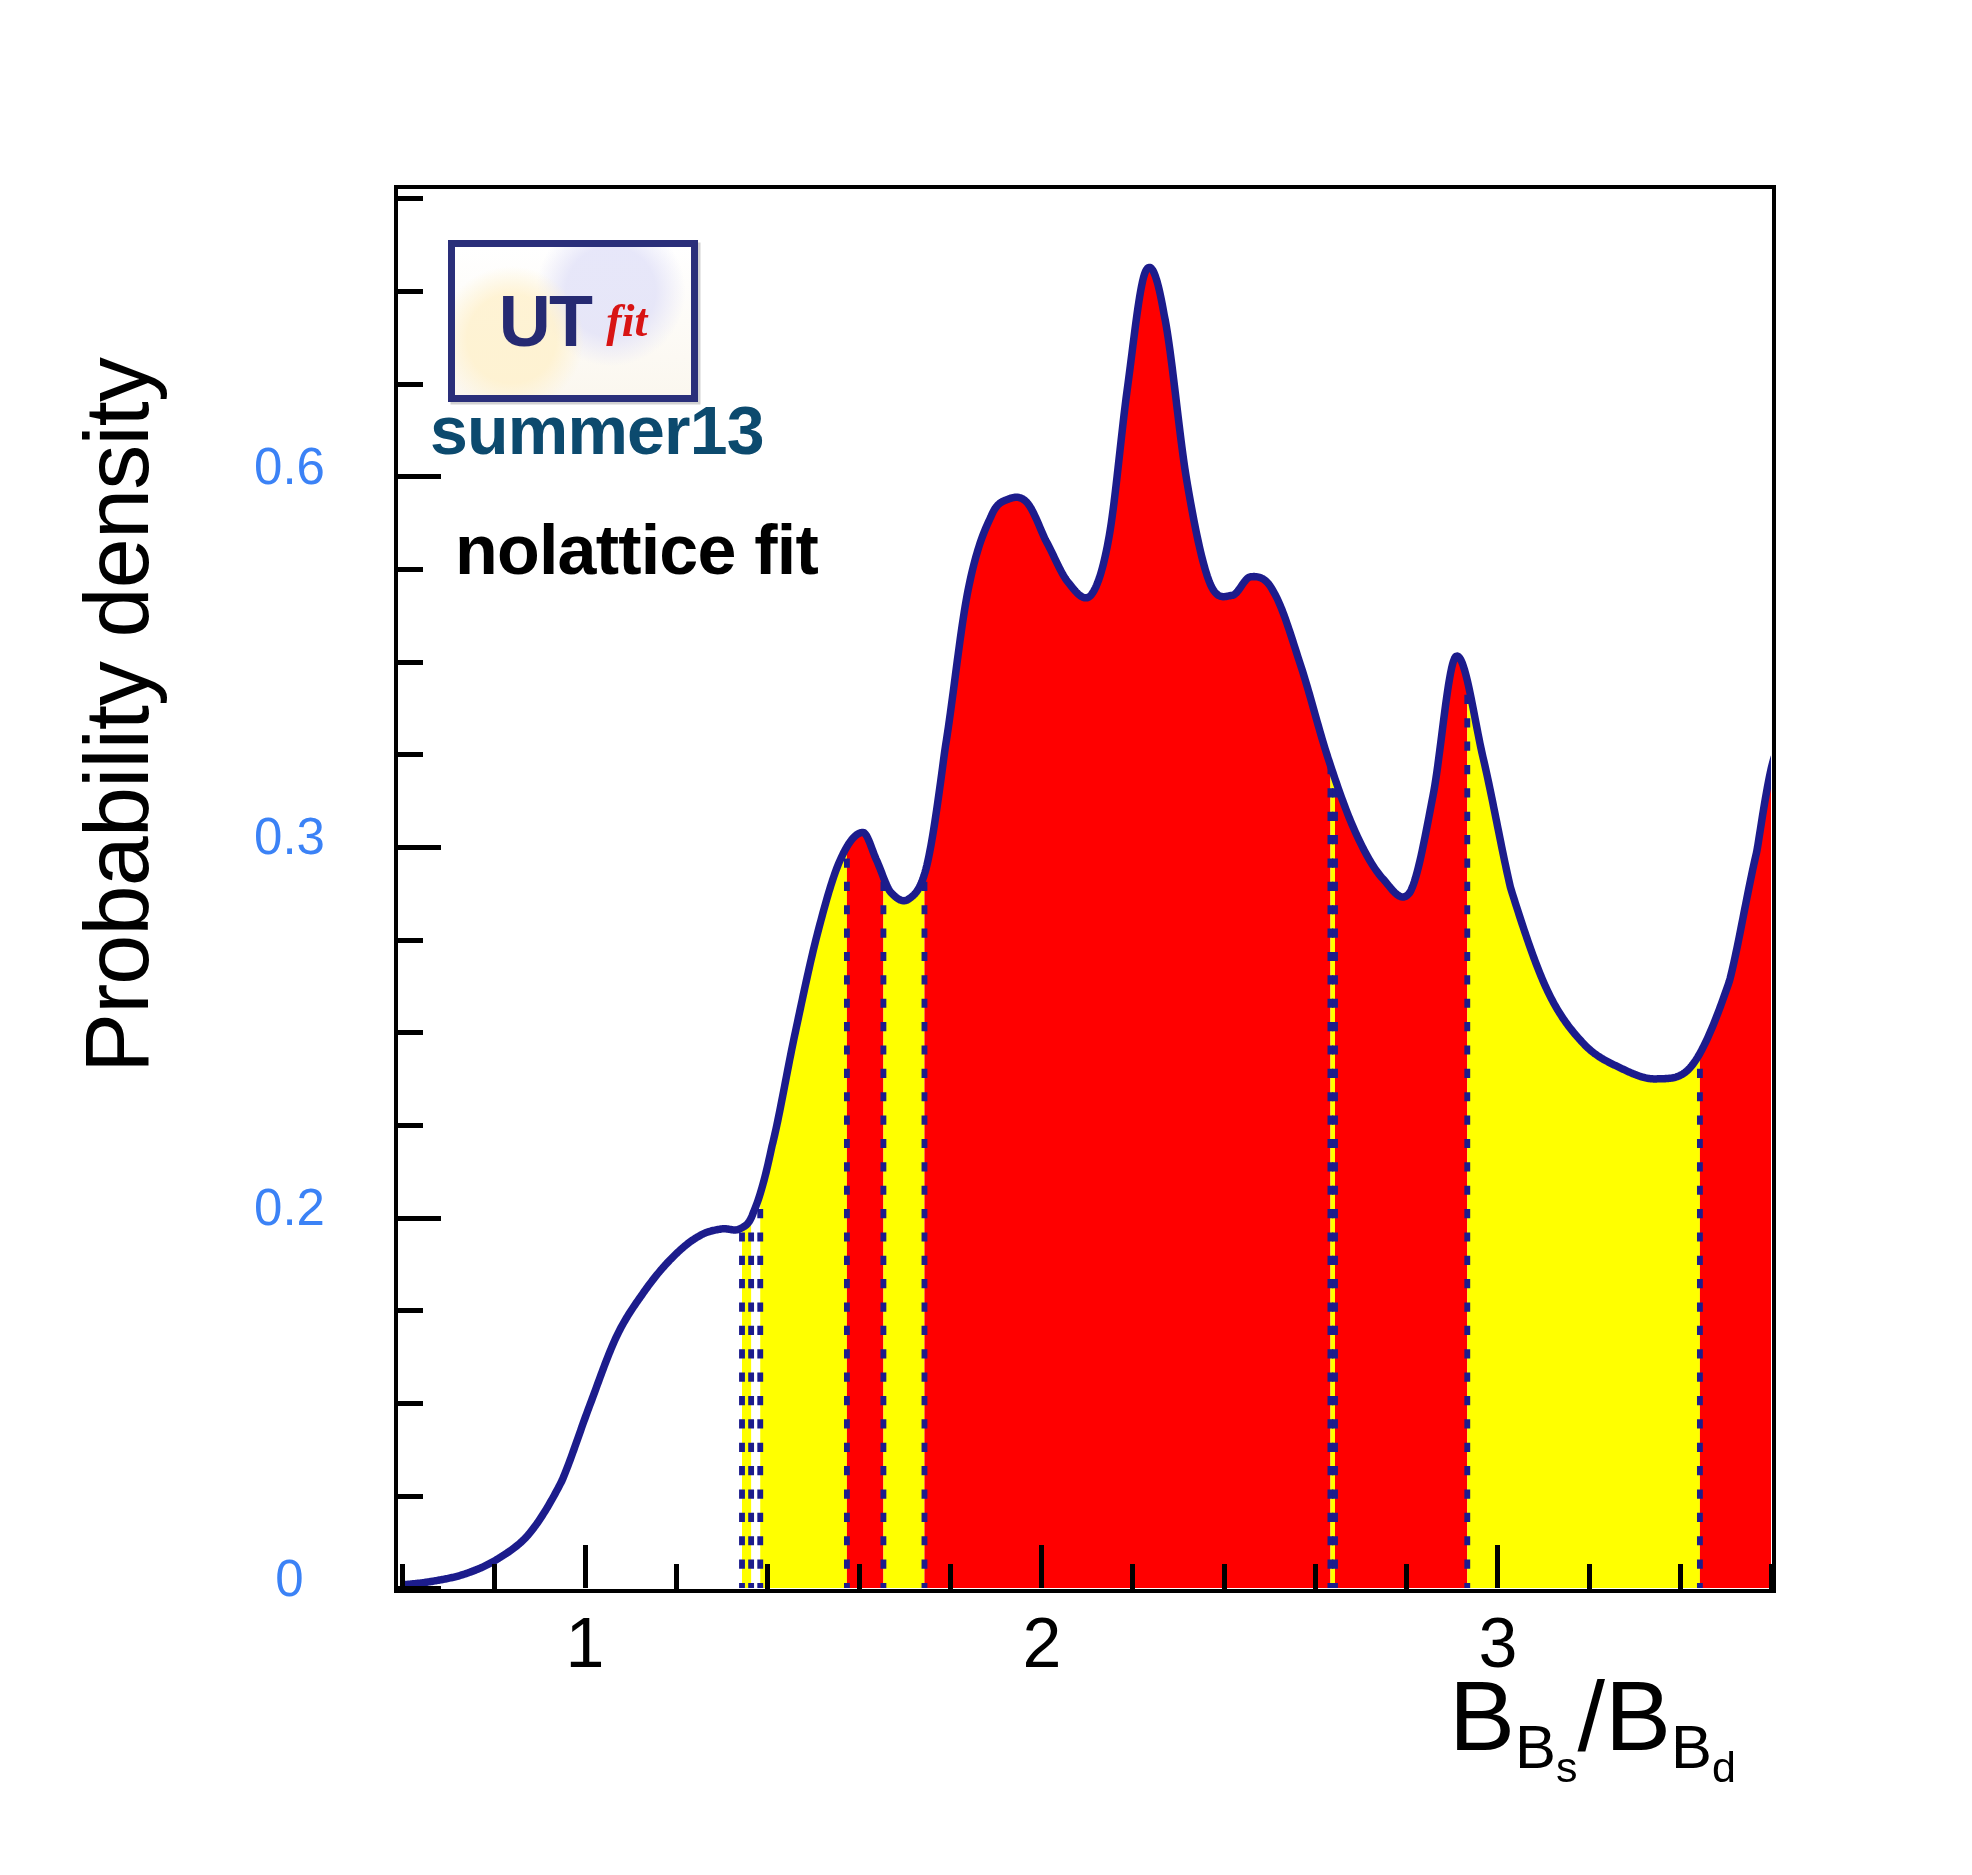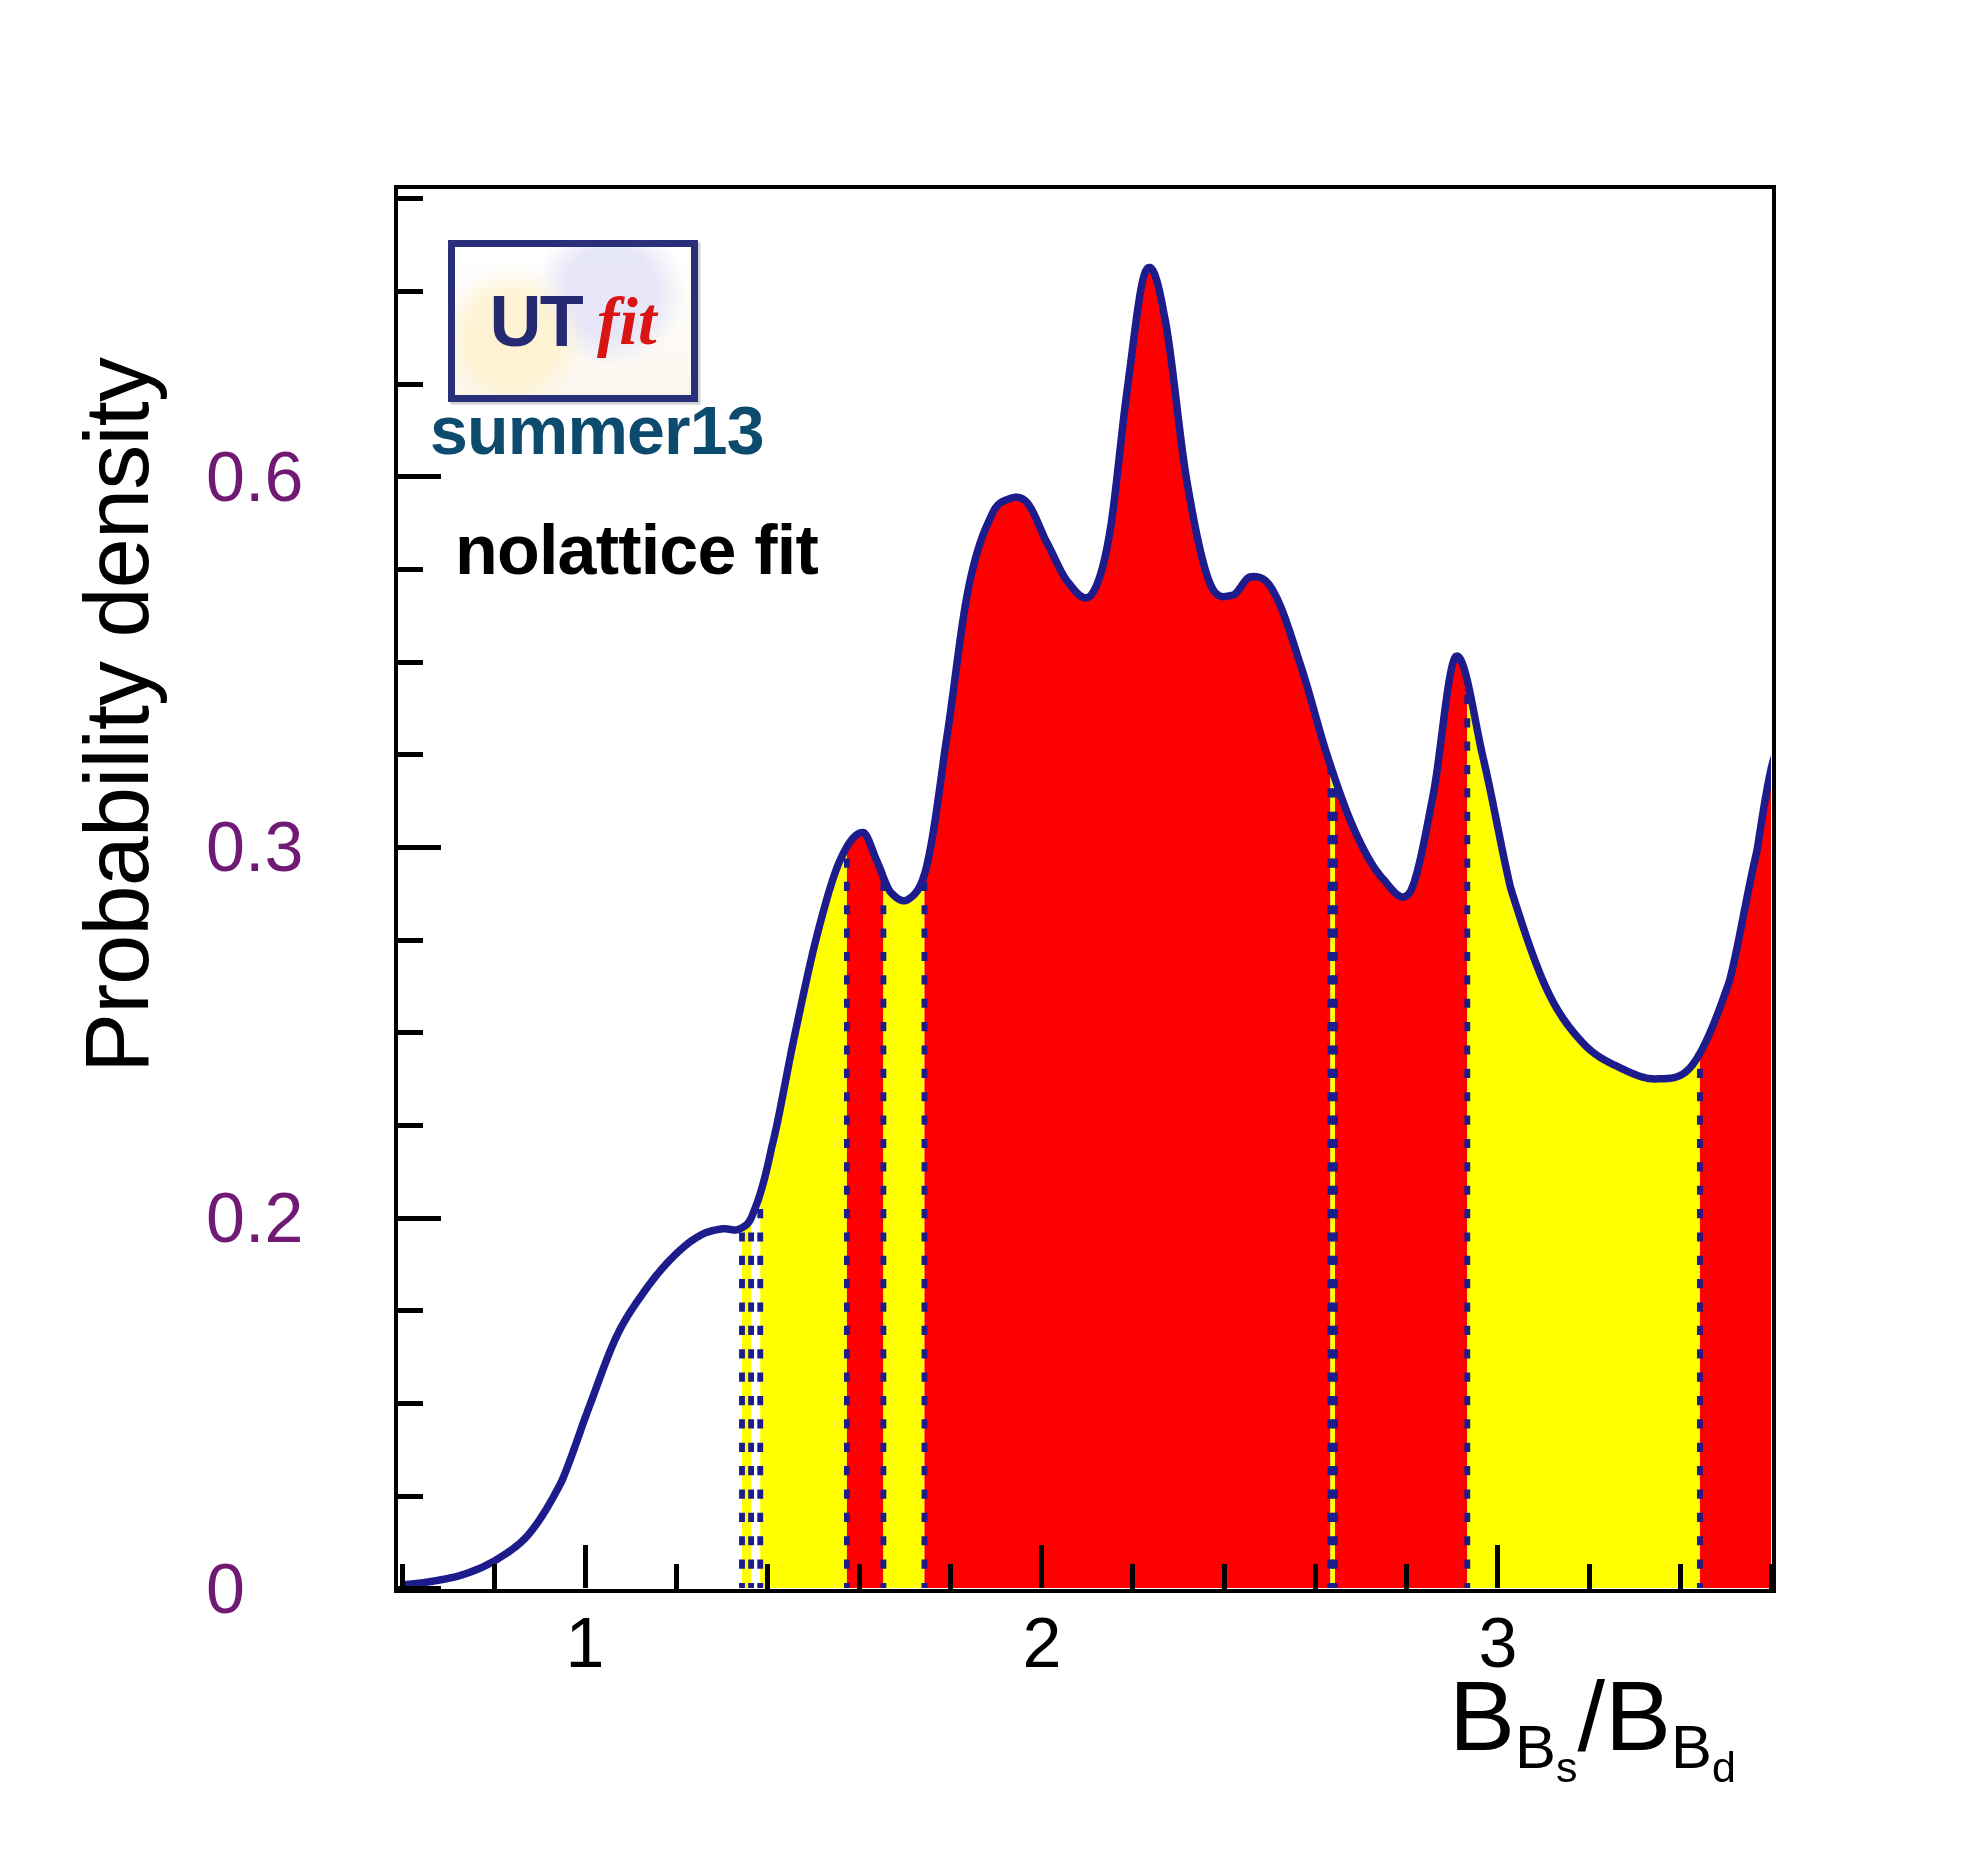--- a/index.html
+++ b/index.html
@@ -43,21 +43,21 @@
     box-sizing:border-box;
     background:#fff;
     overflow:hidden;
   }
   .canvas-svg{position:absolute;left:0;top:0;}
 
   
   .tick{position:absolute;background:#000;}
 
   
-  .ylab{position:absolute;font-size:70px;color:#701a75;text-align:left;width:167px;}
+  .ylab{position:absolute;font-size:51px;color:#3b82f6;text-align:center;width:167px;}
   .xlab{position:absolute;font-size:70px;color:#000;text-align:center;width:100px;}
 
   
   .logo{
     position:absolute;
     left:448px; top:240px;
     width:250px; height:162px;
     border:7.5px solid #2a2f7a;
     background:#fdfdff;
     box-shadow:2.5px 2.5px 0 rgba(0,0,0,.18);
@@ -71,21 +71,21 @@
       radial-gradient(circle at 24% 62%, rgba(255,240,200,.75) 0 22%, rgba(255,255,255,0) 36%),
       radial-gradient(circle at 66% 30%, rgba(225,225,248,.8) 0 24%, rgba(255,255,255,0) 40%),
       linear-gradient(180deg,#ffffff 0%,#fbf7ef 100%);
   }
   .logo-ut{
     font-size:72px;font-weight:bold;color:#262a72;
     font-family:"Liberation Sans","DejaVu Sans",sans-serif;
     letter-spacing:-1.7px;line-height:1;
   }
   .logo-fit{
-    font-size:67px;color:#d81414;font-style:italic;font-weight:bold;
+    font-size:46px;color:#d81414;font-style:italic;font-weight:bold;
     font-family:"Liberation Serif","DejaVu Serif",serif;
     line-height:1;margin-left:15px;
   }
 
   .summer{
     position:absolute;left:430px;top:391px;
     font-size:68px;font-weight:bold;color:#0c4a6e;
     letter-spacing:-0.8px;
   }
   .nolattice{

